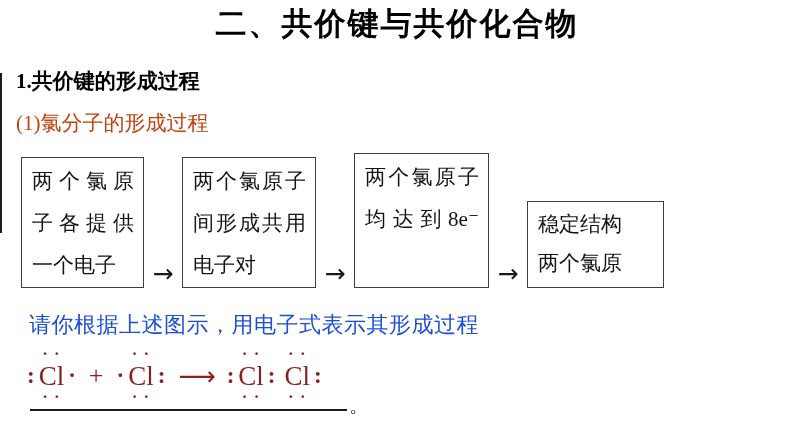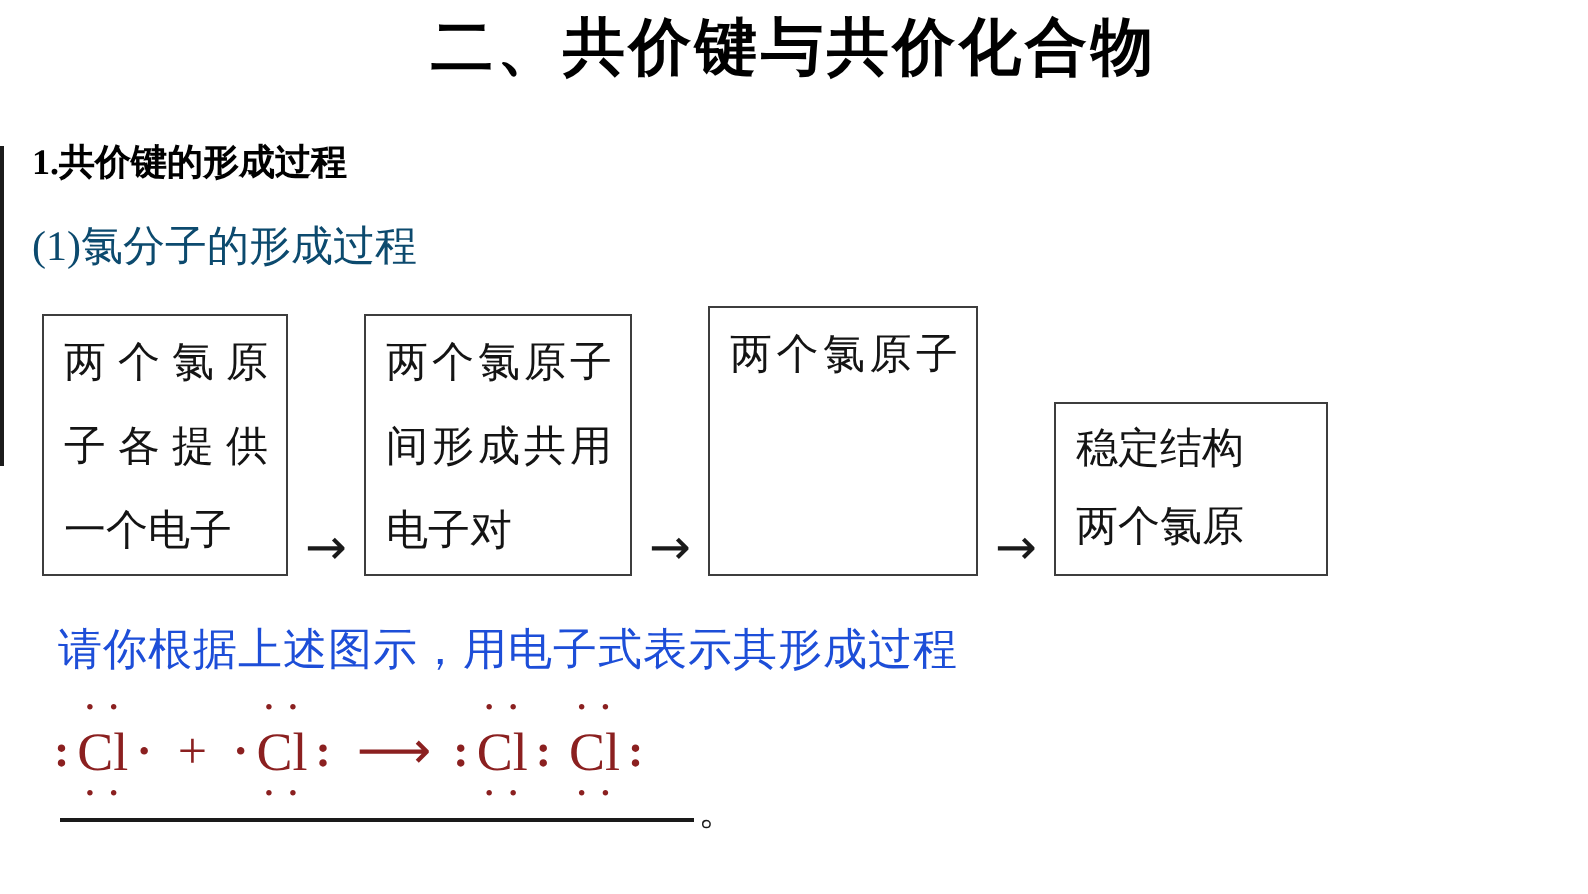--- a/index.html
+++ b/index.html
@@ -6,24 +6,24 @@
   .slide{
     position:relative;width:794px;height:447px;background:#ffffff;overflow:hidden;
     font-family:"Liberation Serif","DejaVu Serif",serif;color:#111;border-radius:13px;
   }
   .slide-title{
     position:absolute;top:5px;left:0;width:794px;text-align:center;
     font-family:"Liberation Sans","DejaVu Sans",sans-serif;
     font-size:31px;font-weight:700;letter-spacing:2px;color:#000;line-height:38px;
   }
   .heading-1{
-    position:absolute;top:66px;left:16px;font-size:18px;font-weight:700;color:#000;line-height:30px;
+    position:absolute;top:66px;left:16px;font-size:21px;font-weight:700;color:#000;line-height:30px;
   }
   .heading-2{
-    position:absolute;top:107px;left:16px;font-size:21px;font-weight:400;color:#0c4a6e;line-height:32px;
+    position:absolute;top:107px;left:16px;font-size:21px;font-weight:400;color:#c2410c;line-height:32px;
   }
   .edge-line{
     position:absolute;left:0;top:73px;width:2px;height:160px;background:#1c1c1c;
   }
   
   .flowchart{
     position:absolute;left:21px;top:152px;display:flex;align-items:flex-end;height:136px;
   }
   .flow-box{
     box-sizing:border-box;border:1px solid #3d3d3d;background:#fff;
@@ -85,20 +85,21 @@
       </div>
       <div class="flow-arrow">→</div>
       <div class="flow-box b1">
         <div class="jst">两个氯原子</div>
         <div class="jst">间形成共用</div>
         <div>电子对</div>
       </div>
       <div class="flow-arrow">→</div>
       <div class="flow-box b2">
         <div class="jst">两个氯原子</div>
+        <div class="jst">均达到8e⁻</div>
       </div>
       <div class="flow-arrow">→</div>
       <div class="flow-box b3">
         <div>稳定结构</div>
         <div>两个氯原</div>
       </div>
     </div>
 
   <div class="prompt">请你根据上述图示，用电子式表示其形成过程</div>
 

